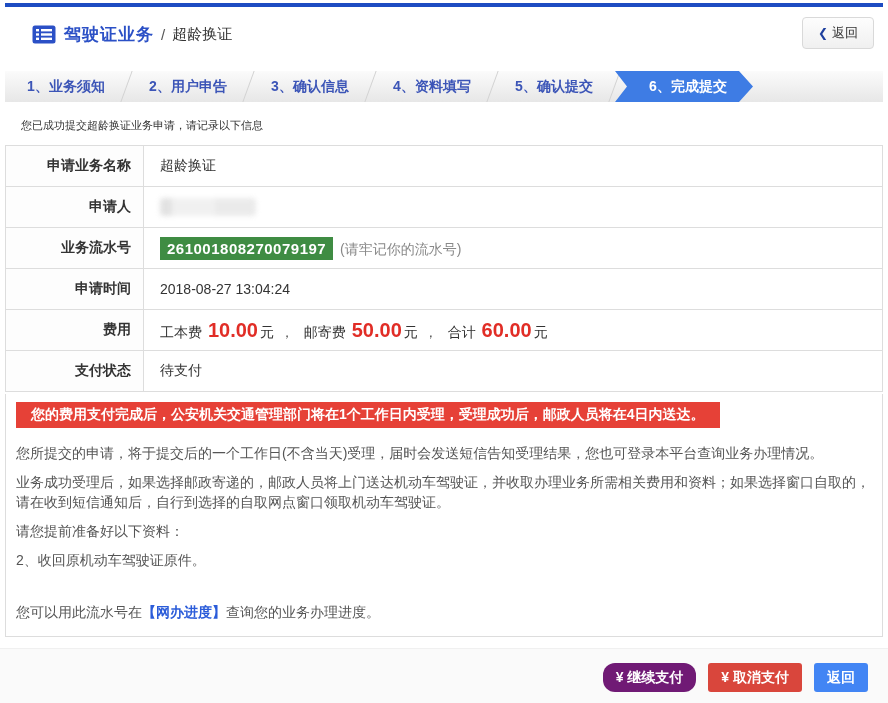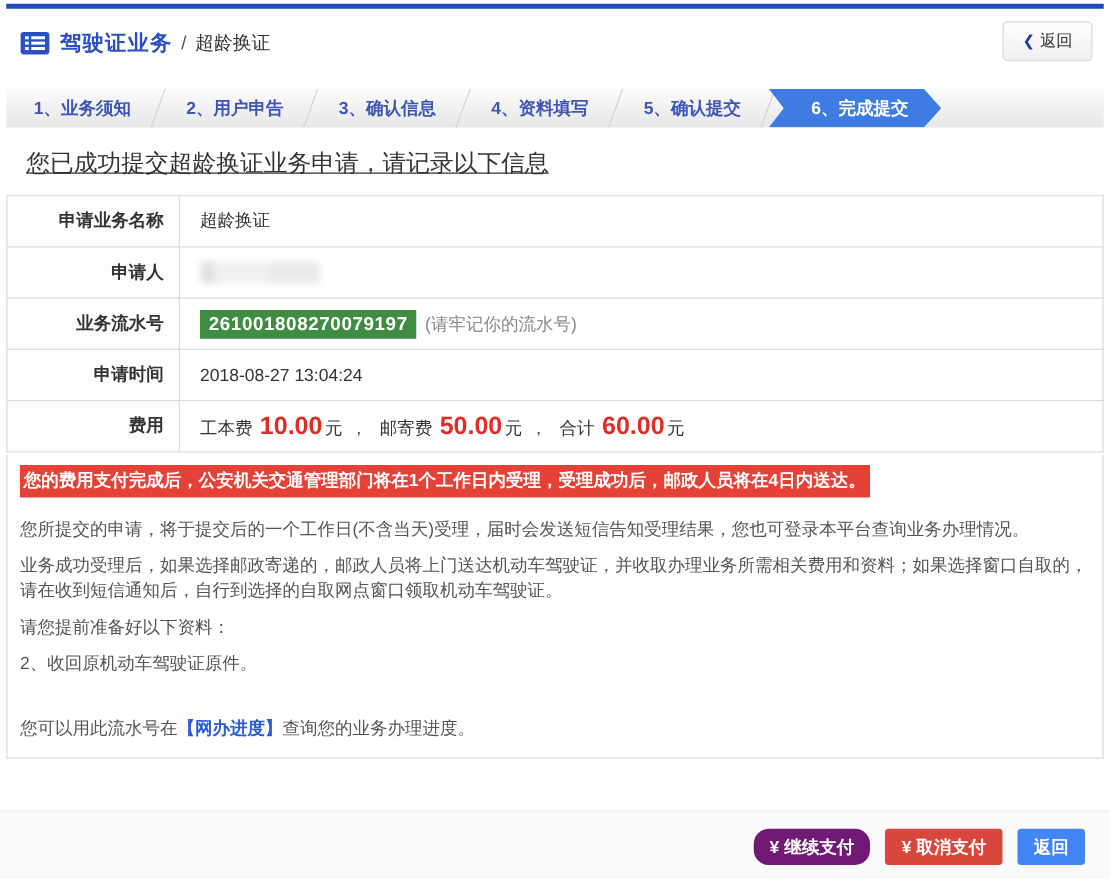--- a/index.html
+++ b/index.html
@@ -16,20 +16,21 @@
   
   .topbar { height: 4px; background: #1d4cc2; margin: 3px 5px 0 5px; }
 
   
   .header {
     position: relative;
     height: 55px;
     display: flex;
     align-items: center;
     padding: 0 16px;
+    margin-left: 16px;
   }
   .hdr-icon { width: 24px; height: 19px; margin-right: 8px; flex: 0 0 auto; }
   .hdr-title { font-size: 17px; font-weight: bold; color: #2b50c6; letter-spacing: 1px; }
   .hdr-sep { font-size: 15px; color: #555; margin: 0 7px; }
   .hdr-sub { font-size: 15px; color: #333; }
   .back-btn {
     position: absolute;
     right: 14px; top: 10px;
     padding: 6px 15px;
     background: linear-gradient(#fdfdfd, #f0f0f0);
@@ -75,23 +76,22 @@
     clip-path: polygon(0 0, calc(100% - 14px) 0, 100% 50%, calc(100% - 14px) 100%, 0 100%, 12px 50%);
     padding-left: 8px;
   }
   .step.active::after { display: none; }
   .steps .filler { flex: 1 1 auto; }
 
   
   .success-msg {
     margin: 16px 5px 12px 5px;
     padding-left: 16px;
-    font-size: 19px;
-    color: #333;
-    text-decoration: underline;
+    font-size: 11px;
+    color: #333;
   }
 
   
   table.info {
     width: 878px;
     margin: 0 5px;
     border-collapse: collapse;
     table-layout: fixed;
     font-size: 14px;
   }
@@ -143,21 +143,21 @@
     border: 1px solid #ddd;
     border-top: none;
     padding: 8px 10px 14px 10px;
   }
   .red-banner {
     display: inline-block;
     background: #e64137;
     color: #fff;
     font-weight: bold;
     font-size: 14px;
-    padding: 4px 3px;
+    padding: 4px 15px;
     margin-bottom: 6px;
   }
   .notice-panel p {
     font-size: 14px;
     color: #555;
     line-height: 20px;
     margin-top: 9px;
   }
   .notice-panel p.wide { max-width: 862px; }
   .progress-line { margin-top: 32px !important; }
@@ -255,20 +255,24 @@
       <td class="lbl">费用</td>
       <td class="val">
         <span>工本费</span>
         <span class="fee-num">10.00</span><span>元</span><span class="fee-sep">，</span>
         <span>邮寄费</span>
         <span class="fee-num">50.00</span><span>元</span><span class="fee-sep">，</span>
         <span>合计</span>
         <span class="fee-num">60.00</span><span>元</span>
       </td>
     </tr>
+    <tr>
+      <td class="lbl">支付状态</td>
+      <td class="val">待支付</td>
+    </tr>
   </tbody>
     </table>
 
   <div class="notice-panel">
     <div class="red-banner">您的费用支付完成后，公安机关交通管理部门将在1个工作日内受理，受理成功后，邮政人员将在4日内送达。</div>
     <p class="wide">您所提交的申请，将于提交后的一个工作日(不含当天)受理，届时会发送短信告知受理结果，您也可登录本平台查询业务办理情况。</p>
     <p class="wide">业务成功受理后，如果选择邮政寄递的，邮政人员将上门送达机动车驾驶证，并收取办理业务所需相关费用和资料；如果选择窗口自取的，请在收到短信通知后，自行到选择的自取网点窗口领取机动车驾驶证。</p>
     <p>请您提前准备好以下资料：</p>
     <p>2、收回原机动车驾驶证原件。</p>
     <p class="progress-line">

